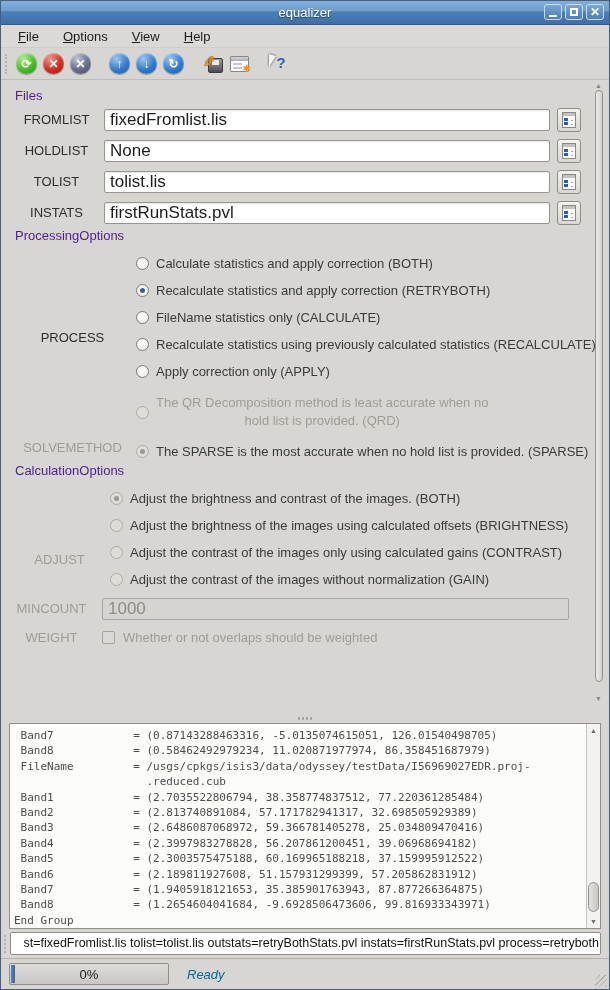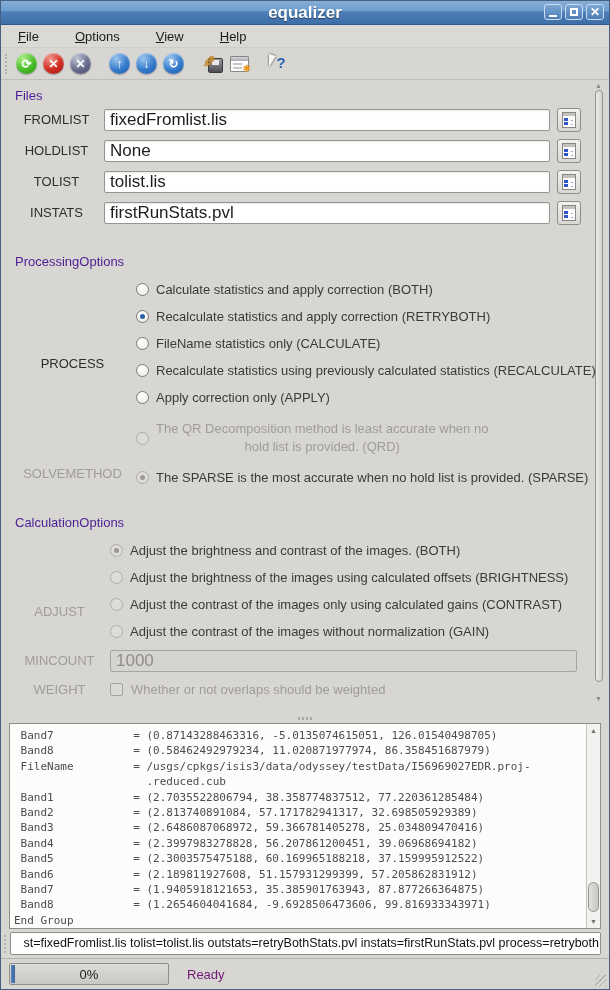--- a/index.html
+++ b/index.html
@@ -13,38 +13,38 @@
   }
 
   
   .titlebar {
     height:24px; flex:0 0 24px; position:relative;
     background:linear-gradient(#85aed8, #6c9cce 45%, #4d7eb7 46%, #3f6fa8);
     border-bottom:1px solid #34588a;
     display:flex; align-items:center; justify-content:center;
   }
   .titlebar .title {
-    color:#fff; font-weight:bold; font-size:17px;
+    color:#fff; font-weight:normal; font-size:13px;
     text-shadow:0 1px 1px rgba(0,0,0,.45);
   }
   .winbtns { position:absolute; right:5px; top:3px; display:flex; gap:3px; }
   .winbtn {
     width:18px; height:16px; border:1px solid #c9dcf0; border-radius:3px;
     background:linear-gradient(#7ba6d4, #4c7db5);
     display:flex; align-items:center; justify-content:center;
     color:#fff;
   }
   .winbtn .min-glyph { width:8px; height:2px; background:#fff; margin-top:7px; }
   .winbtn .max-glyph { width:8px; height:8px; border:2px solid #fff; }
   .winbtn .close-glyph { font-size:12px; font-weight:bold; line-height:1; }
 
   
   .menubar {
     height:23px; flex:0 0 23px; background:#dbd9d5;
-    display:flex; align-items:center; padding-left:8px; gap:18px;
+    display:flex; align-items:center; padding-left:8px; gap:6px;
     border-bottom:1px solid #cfcdc9;
   }
   .menu-item { padding:2px 9px; color:#1c1c1c; }
   .menu-item .accel { text-decoration:underline; }
 
   
   .toolbar {
     height:32px; flex:0 0 32px; background:#d8d6d2;
     border-bottom:1px solid #c0beba;
     display:flex; align-items:center; padding-left:2px;
@@ -90,21 +90,21 @@
     border-left:7px solid #f4f4f4; border-bottom:11px solid transparent;
     border-top:2px solid transparent;
     filter:drop-shadow(0 0 1px #333);
   }
   .icon-helpcursor .q { position:absolute; left:9px; top:0px; color:#2a62b4;
     font-weight:bold; font-size:15px; }
 
   
   .params { flex:0 0 634px; position:relative; overflow:hidden; background:#d8d6d2; }
   .section-title { font-weight:normal; color:#4c1d95; margin:8px 0 0 14px; height:16px; }
-  .section-title.sp { margin-top:26px; }
+  .section-title.sp { margin-top:0; }
 
   .frow { display:flex; align-items:center; height:31px; padding-left:8px; }
   .frow .flabel { width:95px; text-align:center; color:#2d2d2d; }
   .field {
     height:22px; background:#fff; border:1px solid #97958f; border-radius:2px;
     padding:0 5px; font-family:"Liberation Sans",sans-serif; font-size:17px; color:#1c1c1c;
     box-shadow:inset 0 1px 2px rgba(0,0,0,.10);
     display:flex; align-items:center; white-space:nowrap; overflow:hidden;
   }
   input.field { display:inline-block; }
@@ -138,21 +138,21 @@
   .radio.disabled { border-color:#aeaca7; background:#dedcd8; }
   .radio.disabled.checked::after { background:#9b9994; }
 
   .qrd-block { line-height:18px; }
   .qrd-l1 { white-space:nowrap; }
   .qrd-l2 { text-align:center; }
   .ropt.tall { height:42px; }
   .ropt.sparse { height:24px; margin-top:6px; }
 
   .cgroup .rgroup-label, .crow .flabel2 { width:101px; }
-  .crow { display:flex; align-items:center; height:31px; padding-left:8px; }
+  .crow { display:flex; align-items:center; height:31px; padding-left:0; }
   .crow .flabel2 { text-align:center; }
   .crow .field { width:467px; }
   .field.disabled { background:#d6d4d0; border-color:#a7a5a1; color:#8f8d88; box-shadow:none; }
   .crow.chk { height:26px; }
   .checkbox { width:13px; height:13px; border:1px solid #a5a39e; background:#dbd9d5; border-radius:2px; margin-right:8px; }
   .crow.clipped { height:31px; align-items:flex-start; }
 
   
   .pscroll { position:absolute; top:2px; bottom:0; right:4px; width:12px; }
   .pscroll .up { position:absolute; top:0px; left:2px; font-size:7px; color:#8a8884; }
@@ -195,21 +195,21 @@
   
   .statusbar { flex:0 0 31px; border-top:1px solid #b5b3ae; background:#d8d6d2;
     display:flex; align-items:center; padding:0 8px; position:relative; }
   .progress {
     width:160px; height:22px; border:1px solid #8f8d88; border-radius:2px;
     background:linear-gradient(#dedcd8,#c9c7c3); position:relative;
     display:flex; align-items:center; justify-content:center; color:#1c1c1c;
   }
   .progress .fill { position:absolute; left:1px; top:1px; bottom:1px; width:4px;
     background:linear-gradient(90deg,#5585bd,#38659c); }
-  .status-text { margin-left:18px; color:#701a75; }
+  .status-text { margin-left:18px; color:#0369a1;font-style:italic; }
   .resize-grip { position:absolute; right:2px; bottom:2px; width:12px; height:12px;
     background:repeating-linear-gradient(135deg, transparent 0 3px, #b2b0ac 3px 4px); }
 </style>
 </head>
 <body>
 
 <div class="window">
 
   <div class="titlebar">
     <span class="title">equalizer</span>

